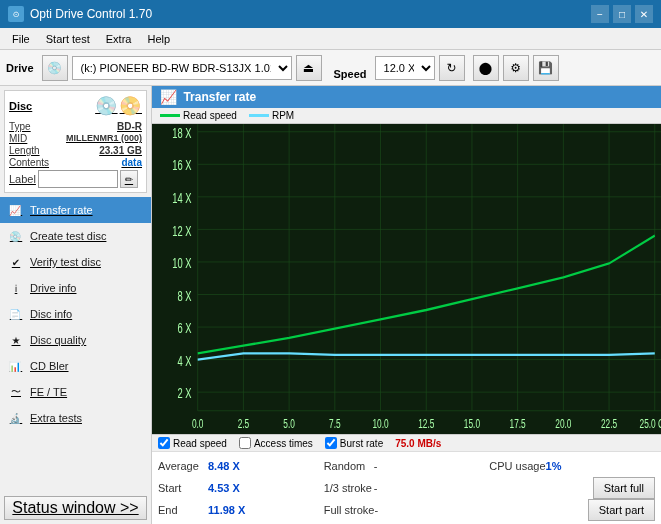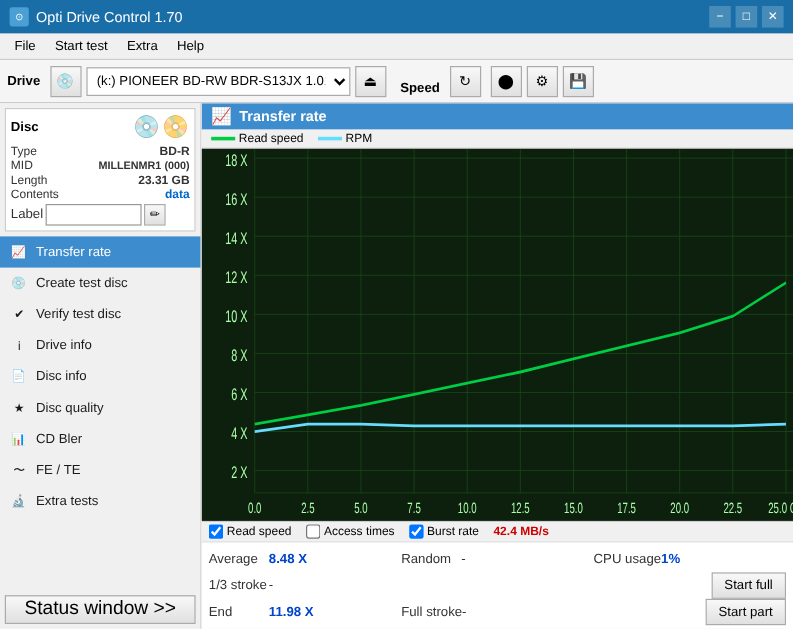--- a/index.html
+++ b/index.html
@@ -72,26 +72,27 @@
     }
 
     
     .main-content {
       display: flex;
       height: calc(524px - 28px - 22px - 36px);
     }
 
     
     .sidebar {
-      width: 168px;
+      width: 152px;
       background: #f0f0f0;
       border-right: 1px solid #ccc;
       display: flex;
       flex-direction: column;
       flex-shrink: 0;
+      text-decoration: underline;
     }
 
     .disc-panel {
       background: white;
       border: 1px solid #ccc;
       margin: 4px;
       padding: 4px;
     }
     .disc-panel-header {
       display: flex;
@@ -269,20 +270,23 @@
 </div>
 
 <div class="toolbar">
   <span class="toolbar-label">Drive</span>
   <button class="toolbar-btn">💿</button>
   <select class="drive-select">
     <option>(k:) PIONEER BD-RW  BDR-S13JX 1.01</option>
   </select>
   <button class="toolbar-btn">⏏</button>
   <span class="speed-label">Speed</span>
+  <select class="speed-select">
+    <option>12.0 X</option>
+  </select>
   <button class="toolbar-btn">↻</button>
   <button class="toolbar-btn" style="margin-left:4px;">⬤</button>
   <button class="toolbar-btn">⚙</button>
   <button class="toolbar-btn">💾</button>
 </div>
 
 <div class="main-content">
 
   <div class="sidebar">
 
@@ -439,40 +443,44 @@
         <span>Read speed</span>
       </div>
       <div class="footer-checkbox">
         <input type="checkbox" style="">
         <span>Access times</span>
       </div>
       <div class="footer-checkbox">
         <input type="checkbox" checked="" style="">
         <span>Burst rate</span>
       </div>
-      <span class="burst-rate-val">42.4 MB/s</span>
+      <span class="burst-rate-val">75.0 MB/s</span>
     </div>
 
     <div class="stats-area">
       <div class="stats-row">
         <div class="stats-cell">
           <span class="stats-label">Average</span>
           <span class="stats-value">8.48 X</span>
         </div>
         <div class="stats-cell">
           <span class="stats-label">Random</span>
           <span class="stats-value dash">-</span>
         </div>
         <div class="stats-cell">
           <span class="stats-label">CPU usage</span>
           <span class="stats-value">1%</span>
         </div>
       </div>
       <div class="stats-row">
         <div class="stats-cell">
+          <span class="stats-label">Start</span>
+          <span class="stats-value">4.53 X</span>
+        </div>
+        <div class="stats-cell">
           <span class="stats-label">1/3 stroke</span>
           <span class="stats-value dash">-</span>
         </div>
         <div class="stats-cell" style="justify-content:flex-end;">
           <button class="start-btn">Start full</button>
         </div>
       </div>
       <div class="stats-row">
         <div class="stats-cell">
           <span class="stats-label">End</span>

